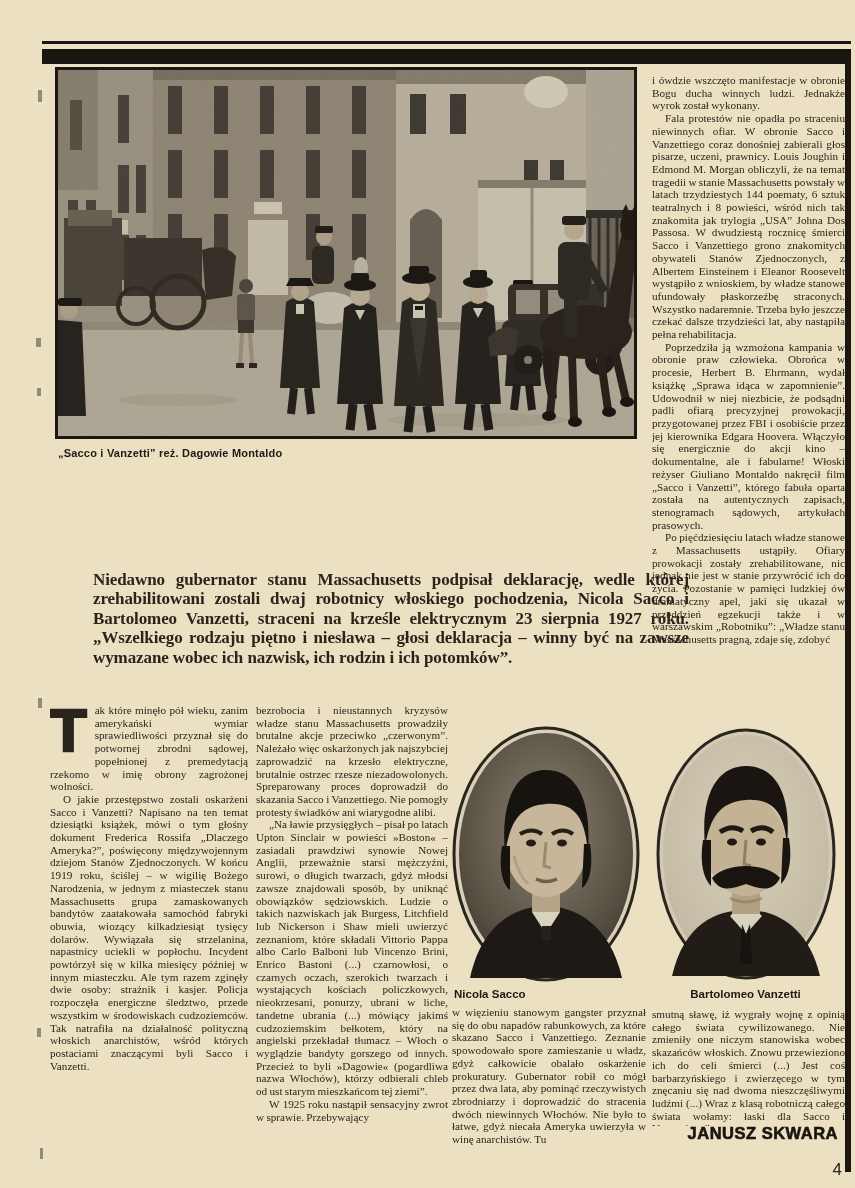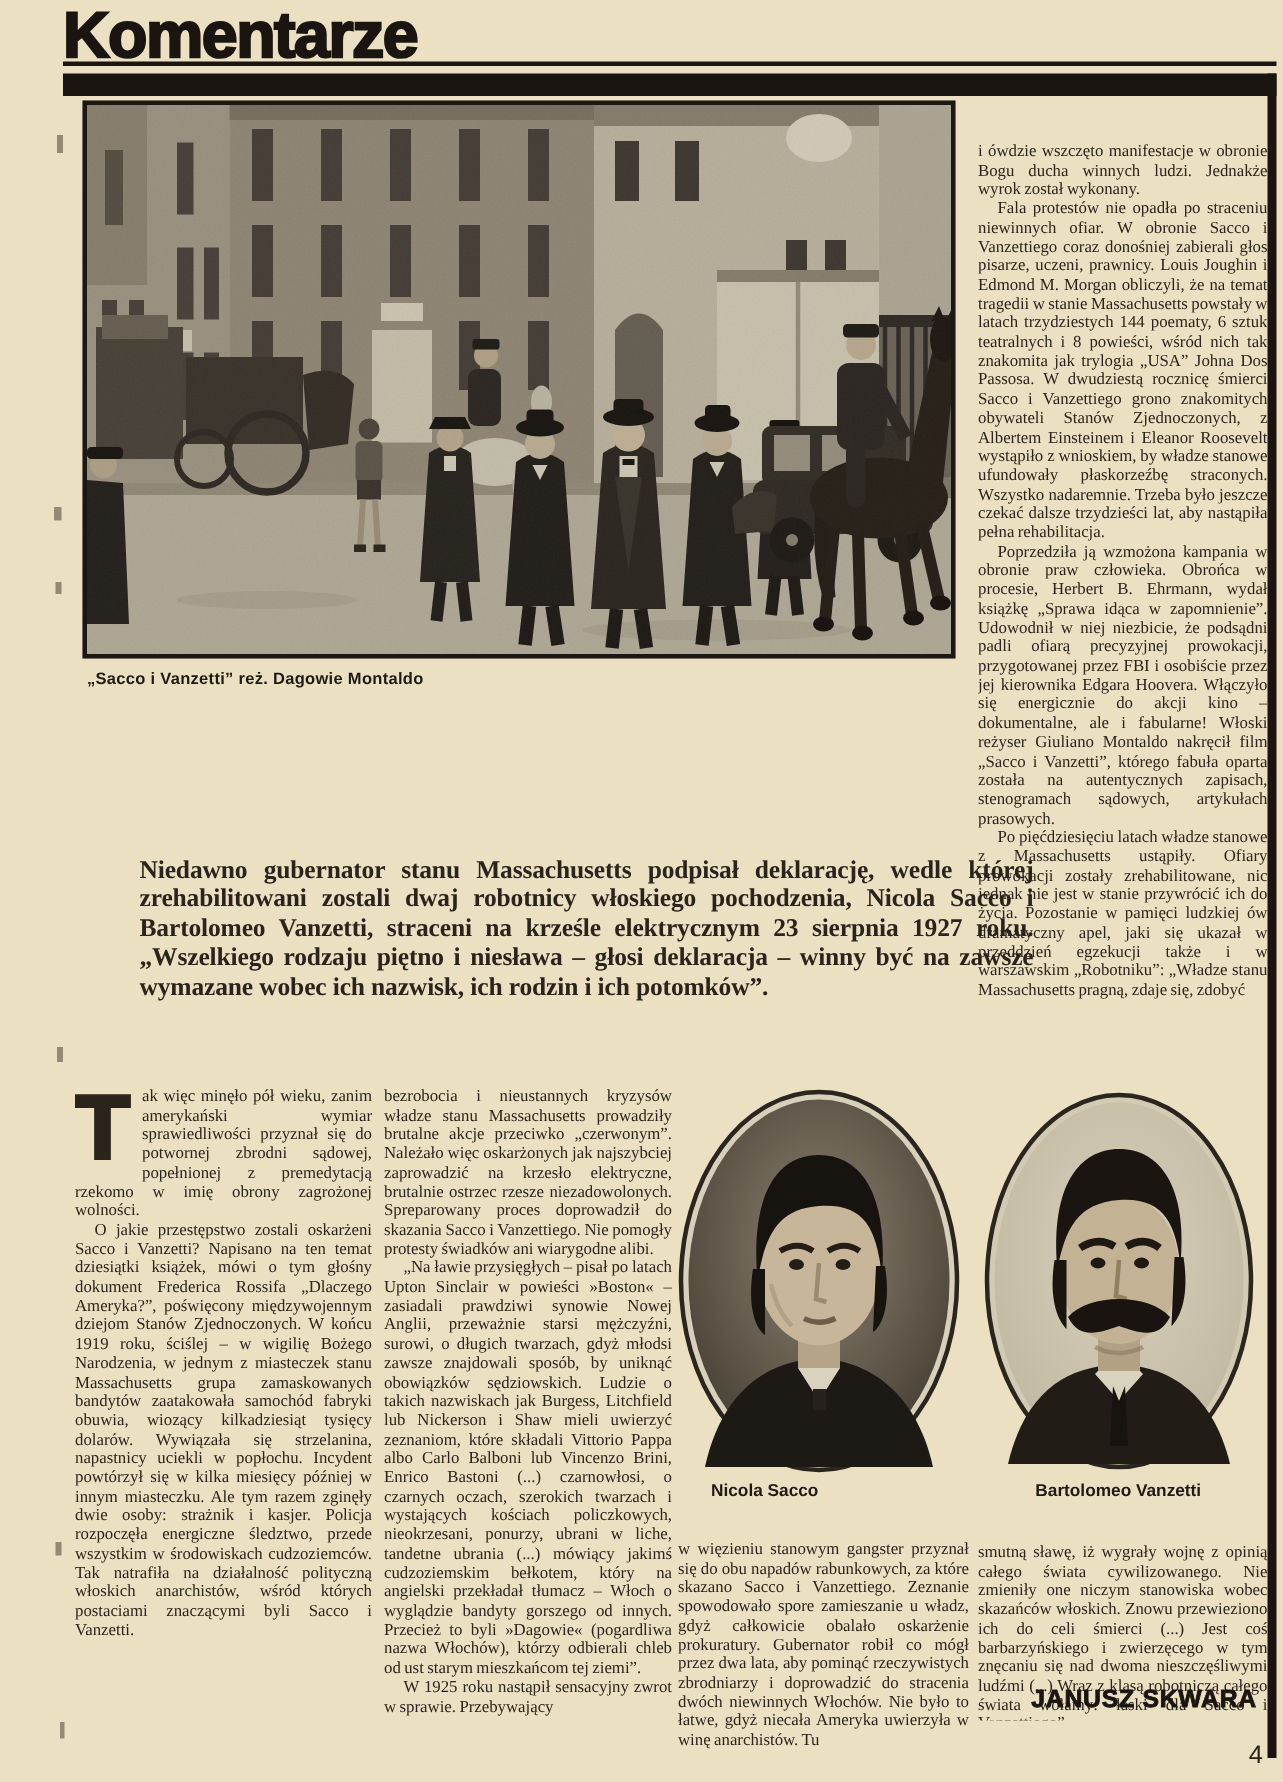--- a/index.html
+++ b/index.html
@@ -57,21 +57,20 @@
     font-weight:bold;font-size:17px;line-height:19.4px;
     text-align:justify;letter-spacing:-0.1px;overflow:hidden;margin-left:43px;
   }
 
   
   .bodycol{
     position:absolute;
     font-size:11.2px;line-height:12.7px;
     text-align:justify;overflow:hidden;
     word-spacing:-0.5px;
-    margin-top:21px;
   }
   .bodycol p{margin:0;}
   .bodycol p + p{text-indent:13px;}
   .col1{left:50px;top:704px;width:198px;height:466px;}
   .col2{left:256px;top:704px;width:192px;height:466px;}
   .col3text{left:452px;top:1006px;width:194px;height:164px;}
   .col4top{left:652px;top:74px;width:193px;height:616px;}
   .col4bottom{left:652px;top:1008px;width:193px;height:118px;}
 
   .dropcap{
@@ -85,21 +84,21 @@
   
   .portrait{position:absolute;}
   .portrait svg{display:block;}
   .portrait-sacco{left:452px;top:726px;width:188px;height:256px;}
   .portrait-vanzetti{left:656px;top:728px;width:180px;height:252px;}
   .portrait-caption{
     position:absolute;
     font-family:"Liberation Sans",sans-serif;font-weight:bold;
     font-size:11.5px;color:#1f1a14;
   }
-  .cap-sacco{left:452px;top:988px;padding-left:22px;}
+  .cap-sacco{left:432px;top:988px;padding-left:22px;}
   .cap-vanzetti{left:652px;top:988px;width:187px;text-align:center;}
 
   
   .author{
     position:absolute;left:652px;top:1124px;width:186px;
     text-align:right;
     font-family:"Liberation Sans",sans-serif;font-weight:bold;
     font-size:16.5px;letter-spacing:.5px;color:var(--bar);
     -webkit-text-stroke:.6px var(--bar);
   }
@@ -116,21 +115,20 @@
   .mark3{left:37px;top:388px;width:4px;height:8px;}
   .mark4{left:38px;top:698px;width:4px;height:10px;}
   .mark5{left:37px;top:1028px;width:4px;height:9px;}
   .mark6{left:40px;top:1148px;width:3px;height:11px;}
 </style>
 </head>
 <body>
 
 <div class="page">
 
-  <div class="masthead">Komentarze</div>
   <div class="rule-thin"></div>
   <div class="rule-thick"></div>
   <div class="rule-right"></div>
 
   <div class="mark mark1"></div>
   <div class="mark mark2"></div>
   <div class="mark mark3"></div>
   <div class="mark mark4"></div>
   <div class="mark mark5"></div>
   <div class="mark mark6"></div>
@@ -311,21 +309,21 @@
 
       <rect x="0" y="0" width="576" height="366" filter="url(#grain)" opacity="0.10"></rect>
     </svg>
   </div>
   <div class="photo-caption">„Sacco i Vanzetti” reż. Dagowie Montaldo</div>
 
 
   <div class="lead">Niedawno gubernator stanu Massachusetts podpisał deklarację, wedle której zrehabilitowani zostali dwaj robotnicy włoskiego pochodzenia, Nicola Sacco i Bartolomeo Vanzetti, straceni na krześle elektrycznym 23 sierpnia 1927 roku. „Wszelkiego rodzaju piętno i niesława – głosi deklaracja – winny być na zawsze wymazane wobec ich nazwisk, ich rodzin i ich potomków”.</div>
 
   <div class="bodycol col1">
-    <p><span class="dropcap">T</span><span>ak więc minęło pół wieku, zanim amerykański wymiar sprawiedliwości przyznał się do potwornej zbrodni sądowej, popełnionej z premedytacją rzekomo w imię obrony zagrożonej wolności.</span></p>
+    <p><span class="dropcap">T</span><span>ak które minęło pół wieku, zanim amerykański wymiar sprawiedliwości przyznał się do potwornej zbrodni sądowej, popełnionej z premedytacją rzekomo w imię obrony zagrożonej wolności.</span></p>
     <p>O jakie przestępstwo zostali oskarżeni Sacco i Vanzetti? Napisano na ten temat dziesiątki książek, mówi o tym głośny dokument Frederica Rossifa „Dlaczego Ameryka?”, poświęcony międzywojennym dziejom Stanów Zjednoczonych. W końcu 1919 roku, ściślej – w wigilię Bożego Narodzenia, w jednym z miasteczek stanu Massachusetts grupa zamaskowanych bandytów zaatakowała samochód fabryki obuwia, wiozący kilkadziesiąt tysięcy dolarów. Wywiązała się strzelanina, napastnicy uciekli w popłochu. Incydent powtórzył się w kilka miesięcy później w innym miasteczku. Ale tym razem zginęły dwie osoby: strażnik i kasjer. Policja rozpoczęła energiczne śledztwo, przede wszystkim w środowiskach cudzoziemców. Tak natrafiła na działalność polityczną włoskich anarchistów, wśród których postaciami znaczącymi byli Sacco i Vanzetti.</p>
   </div>
 
   <div class="bodycol col2">
     <p>bezrobocia i nieustannych kryzysów władze stanu Massachusetts prowadziły brutalne akcje przeciwko „czerwonym”. Należało więc oskarżonych jak najszybciej zaprowadzić na krzesło elektryczne, brutalnie ostrzec rzesze niezadowolonych. Spreparowany proces doprowadził do skazania Sacco i Vanzettiego. Nie pomogły protesty świadków ani wiarygodne alibi.</p>
     <p>„Na ławie przysięgłych – pisał po latach Upton Sinclair w powieści »Boston« – zasiadali prawdziwi synowie Nowej Anglii, przeważnie starsi mężczyźni, surowi, o długich twarzach, gdyż młodsi zawsze znajdowali sposób, by uniknąć obowiązków sędziowskich. Ludzie o takich nazwiskach jak Burgess, Litchfield lub Nickerson i Shaw mieli uwierzyć zeznaniom, które składali Vittorio Pappa albo Carlo Balboni lub Vincenzo Brini, Enrico Bastoni (...) czarnowłosi, o czarnych oczach, szerokich twarzach i wystających kościach policzkowych, nieokrzesani, ponurzy, ubrani w liche, tandetne ubrania (...) mówiący jakimś cudzoziemskim bełkotem, który na angielski przekładał tłumacz – Włoch o wyglądzie bandyty gorszego od innych. Przecież to byli »Dagowie« (pogardliwa nazwa Włochów), którzy odbierali chleb od ust starym mieszkańcom tej ziemi”.</p>
     <p>W 1925 roku nastąpił sensacyjny zwrot w sprawie. Przebywający</p>
   </div>
 
   <div class="portrait portrait-sacco">

